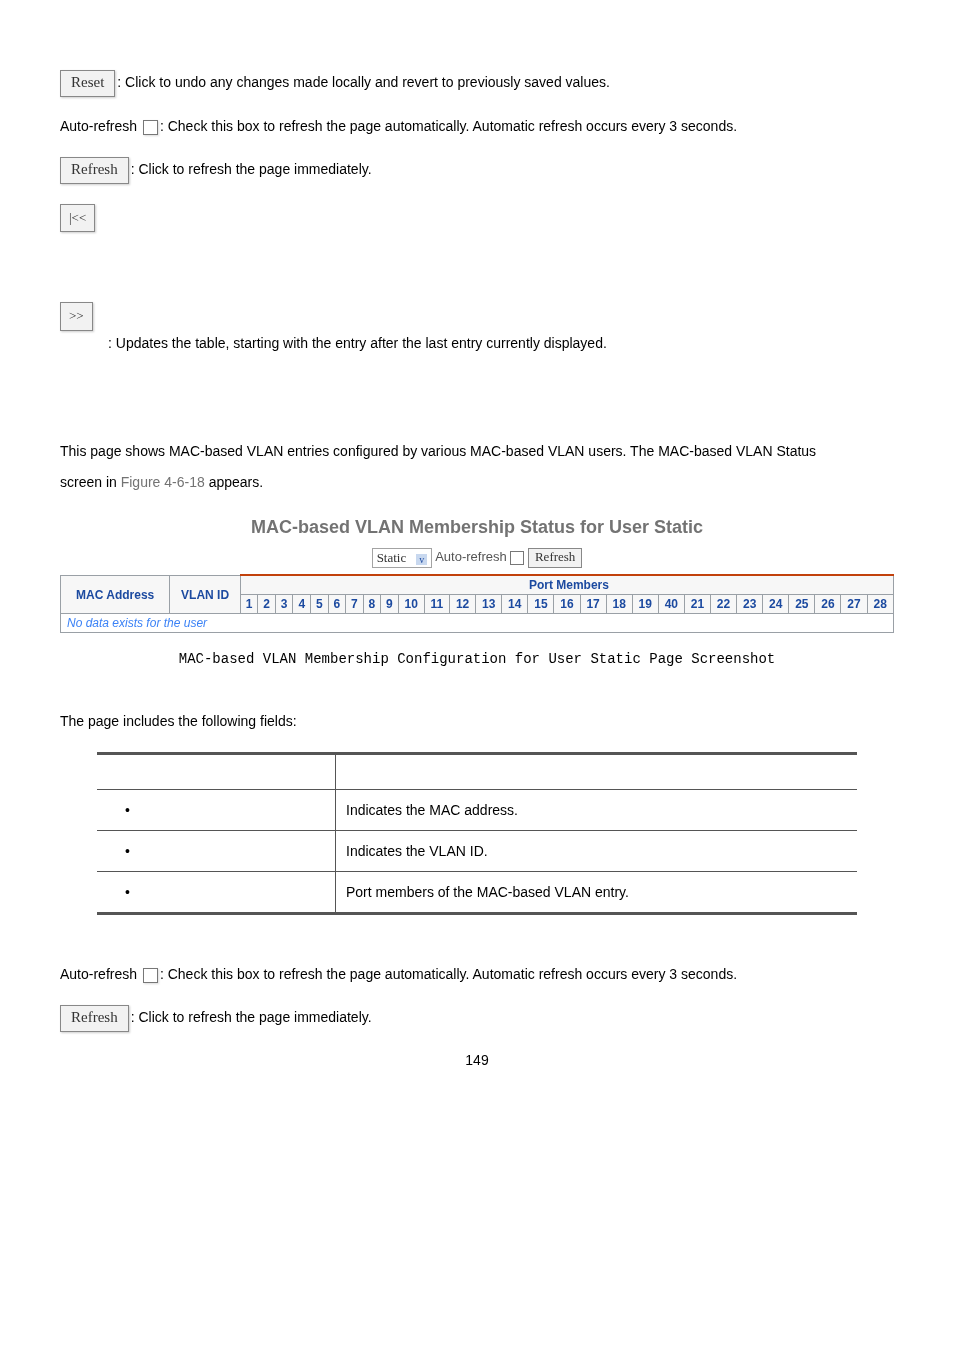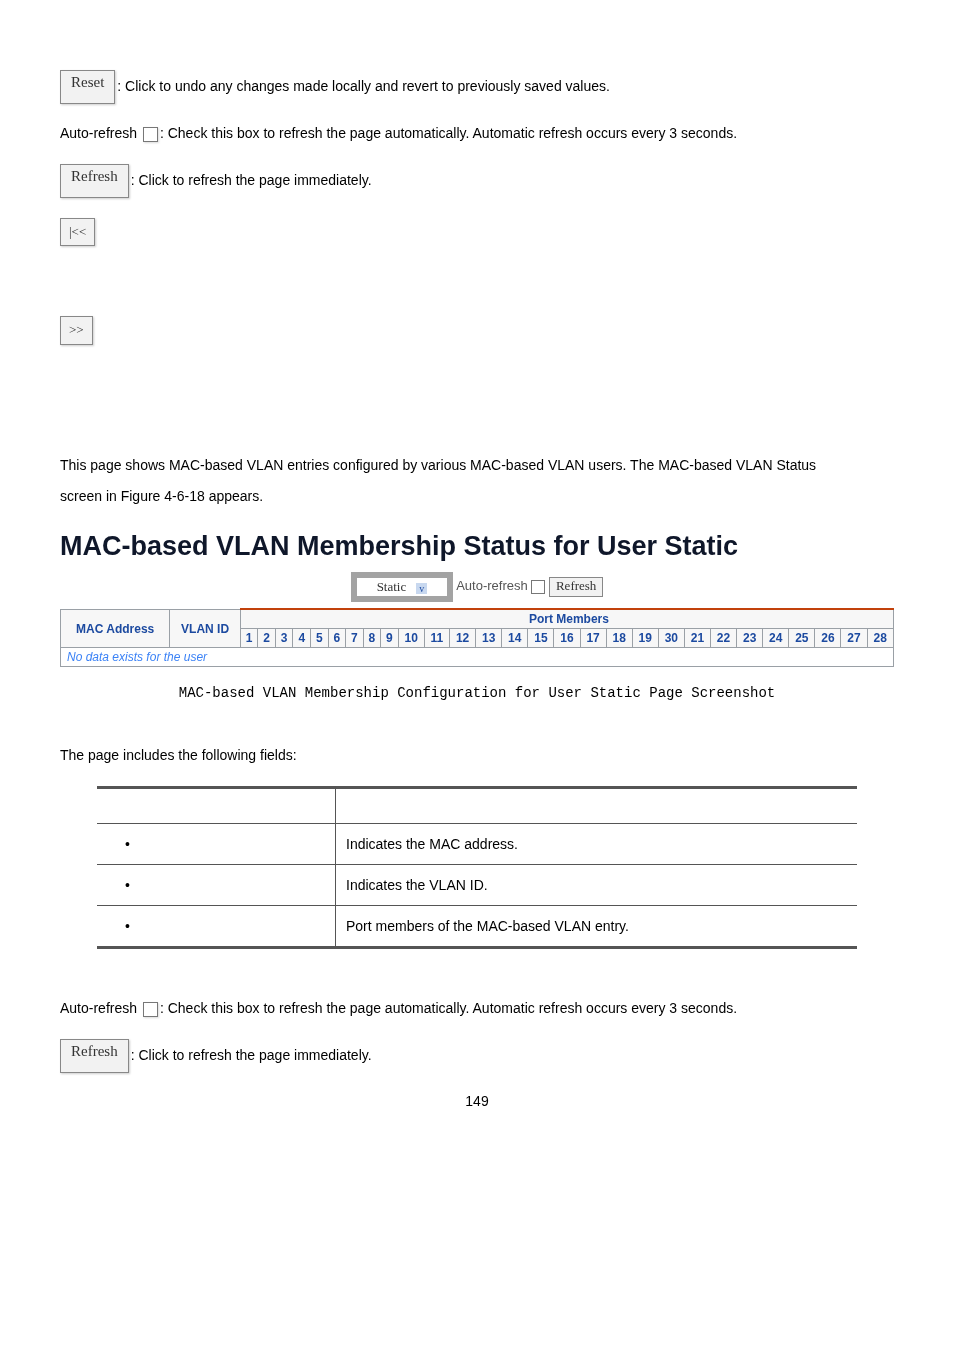--- a/index.html
+++ b/index.html
@@ -11,21 +11,21 @@
     width: 834px;
   }
   .line {
     margin: 10px 0 20px 0;
     line-height: 1.4;
   }
   .btn {
     display: inline-block;
     border: 1px solid #888;
     background: #f2f2f2;
-    padding: 1px 10px 10px 10px;
+    padding: 1px 10px 3px 10px;
     font-family: "Times New Roman", serif;
     font-size: 15px;
     color: #333;
     box-shadow: 1px 1px 2px rgba(0,0,0,0.2);
     vertical-align: middle;
     margin-right: 2px;
   }
   .btn-small {
     padding: 1px 8px 2px 8px;
     font-size: 13px;
@@ -35,45 +35,45 @@
     width: 13px;
     height: 13px;
     border: 1px solid #777;
     background: #fff;
     box-shadow: 1px 1px 2px rgba(0,0,0,0.15);
     vertical-align: middle;
     margin: 0 2px;
   }
   .block-gap { height: 50px; }
   .block-gap-small { height: 15px; }
-  a.figref { color: #000000; text-decoration: none; }
+  a.figref { color: #737373; text-decoration: none; }
 
   
   .screenshot {
     margin-top: 20px;
     margin-bottom: 20px;
   }
   .scr-title {
-    text-align: left;
+    text-align: center;
     font-weight: bold;
-    font-size: 27px;
-    color: #0f172a;
+    font-size: 18px;
+    color: #737373;
     margin-bottom: 10px;
   }
   .scr-controls {
     text-align: center;
     font-size: 13px;
     color: #555;
     margin-bottom: 6px;
   }
   .scr-select {
     display: inline-block;
-    border: 6px solid #a3a3a3;
+    border: 1px solid #a3a3a3;
     background: #fff;
-    padding: 1px 20px;
+    padding: 1px 4px;
     font-family: "Times New Roman", serif;
     font-size: 13px;
     color: #333;
     vertical-align: middle;
   }
   .scr-select-arrow {
     display: inline-block;
     background: #c8d8ef;
     color: #1c4aa0;
     padding: 0 3px;
@@ -185,21 +185,21 @@
 
 <div class="line" style="line-height:1.8;">
   <span class="btn btn-small">|&lt;&lt;</span><br>
   <span style="display:inline-block; width:48px;"></span>
 </div>
 
 <div class="block-gap-small"></div>
 
 <div class="line" style="line-height:1.8;">
   <span class="btn btn-small">&gt;&gt;</span><br>
-  <span style="display:inline-block; width:48px;"></span>
+  <span style="display:inline-block; width:48px;"></span><span>: Updates the table, starting with the entry after the last entry currently displayed.</span>
 </div>
 
 <div class="block-gap"></div>
 
 <div class="line" style="line-height:2.2;">
   <span>This page shows MAC-based VLAN entries configured by various MAC-based VLAN users. The MAC-based VLAN Status</span><br>
   <span>screen in </span><a href="#" class="figref">Figure 4-6-18</a><span> appears.</span>
 </div>
 
 <div class="screenshot">
@@ -230,21 +230,21 @@
       <th>10</th>
       <th>11</th>
       <th>12</th>
       <th>13</th>
       <th>14</th>
       <th>15</th>
       <th>16</th>
       <th>17</th>
       <th>18</th>
       <th>19</th>
-      <th>30</th>
+      <th>40</th>
       <th>21</th>
       <th>22</th>
       <th>23</th>
       <th>24</th>
       <th>25</th>
       <th>26</th>
       <th>27</th>
       <th>28</th>
     </tr>
     <tr>

